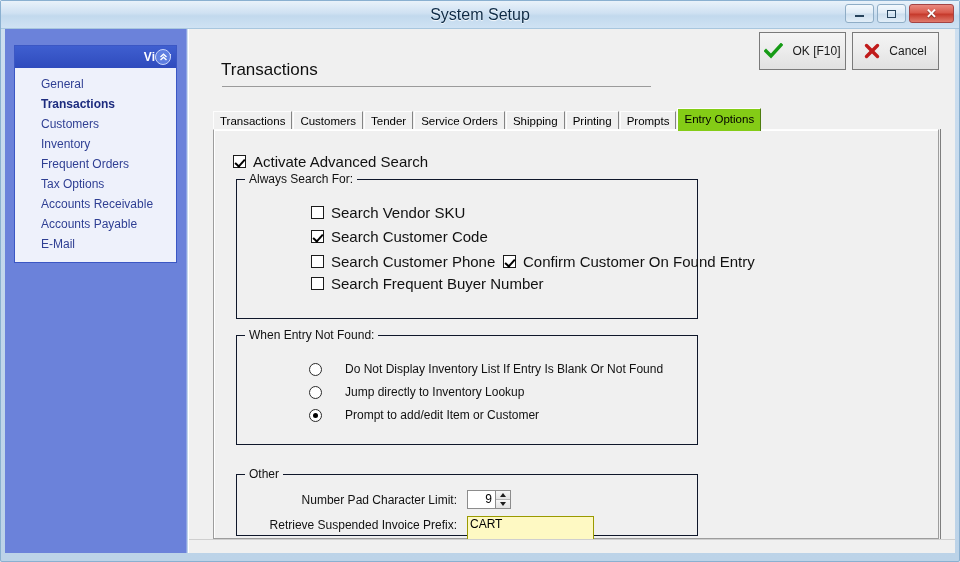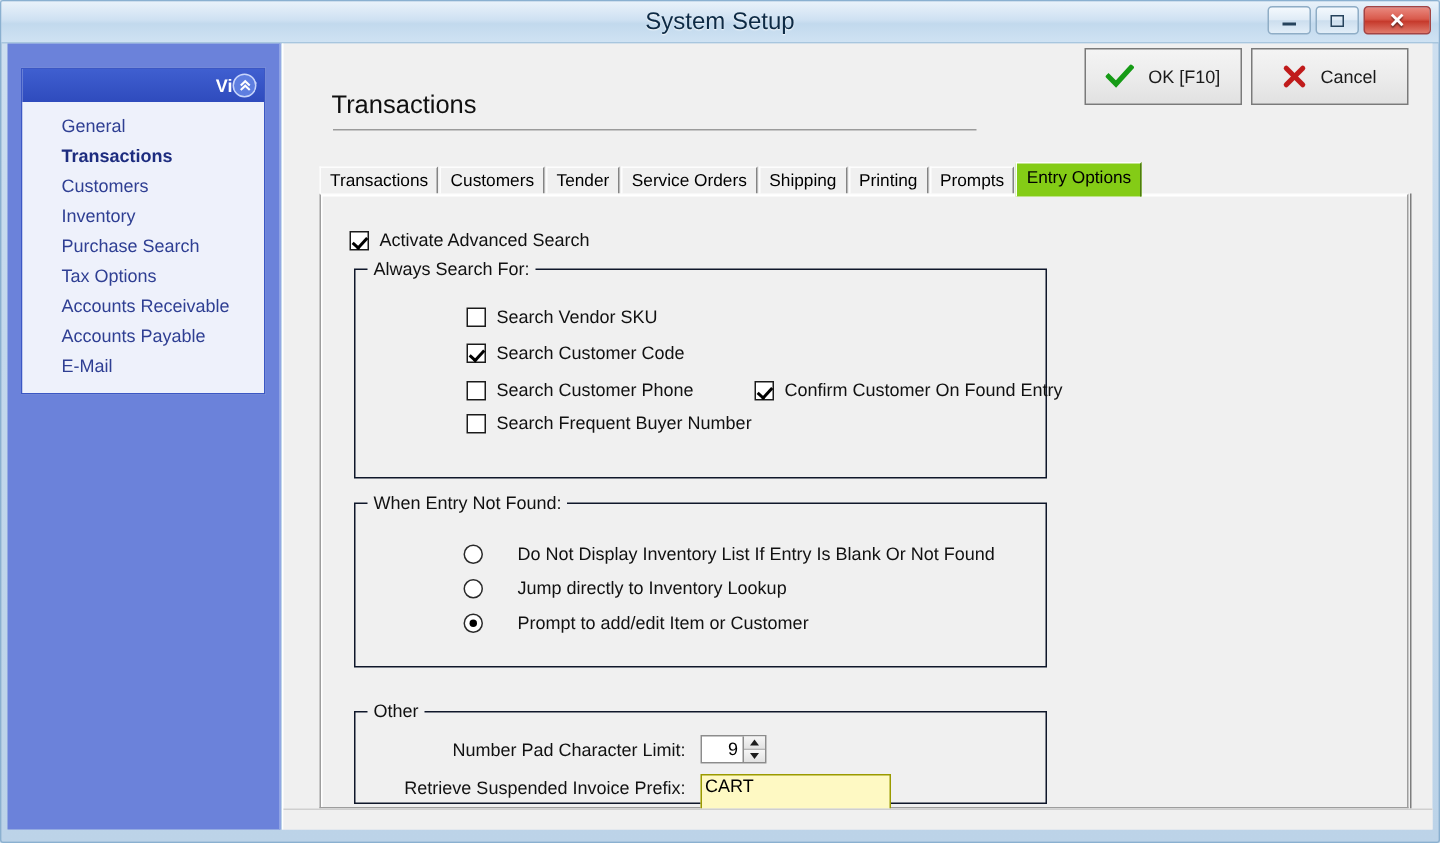--- a/index.html
+++ b/index.html
@@ -156,21 +156,21 @@
     background: #9b9b9b;
   }
 
   
   .action-buttons {
     position: absolute;
     right: 16px; top: 3px;
     display: flex; gap: 6px;
   }
   .act-btn {
-    width: 105px; height: 38px;
+    width: 87px; height: 38px;
     background: linear-gradient(180deg, #f4f4f4 0%, #ececec 50%, #e1e1e1 100%);
     border: 1px solid #7a7a7a;
     display: flex; align-items: center; justify-content: center;
     gap: 9px;
     cursor: pointer;
     font-size: 12px;
     color: #1a1a1a;
   }
   .act-btn .ico { display: flex; align-items: center; }
 
@@ -239,21 +239,21 @@
     background: #f0f0f0;
     border-top: 1px solid #cfcfcf;
   }
 
   
   .cb-row {
     position: absolute;
     display: flex; align-items: center;
     gap: 7px;
     cursor: pointer;
-    font-size: 12px;
+    font-size: 15px;
     color: #111;
     white-space: nowrap;
   }
   .checkbox {
     width: 13px; height: 13px;
     background: #ffffff;
     border: 1px solid #1b1b1b;
     position: relative;
     flex: none;
   }
@@ -403,21 +403,21 @@
               <polyline points="2.5,5 5.5,2.2 8.5,5" fill="none" stroke="#ffffff" stroke-width="1.4"></polyline>
               <polyline points="2.5,8 5.5,5.2 8.5,8" fill="none" stroke="#ffffff" stroke-width="1.4"></polyline>
             </svg>
           </div>
         </div>
         <div class="viewbox-list">
           <div class="view-item">General</div>
           <div class="view-item active">Transactions</div>
           <div class="view-item">Customers</div>
           <div class="view-item">Inventory</div>
-          <div class="view-item">Purchase Search</div>
+          <div class="view-item">Frequent Orders</div>
           <div class="view-item">Tax Options</div>
           <div class="view-item">Accounts Receivable</div>
           <div class="view-item">Accounts Payable</div>
           <div class="view-item">E-Mail</div>
         </div>
       </div>
     </div>
 
     <div class="content">
 

